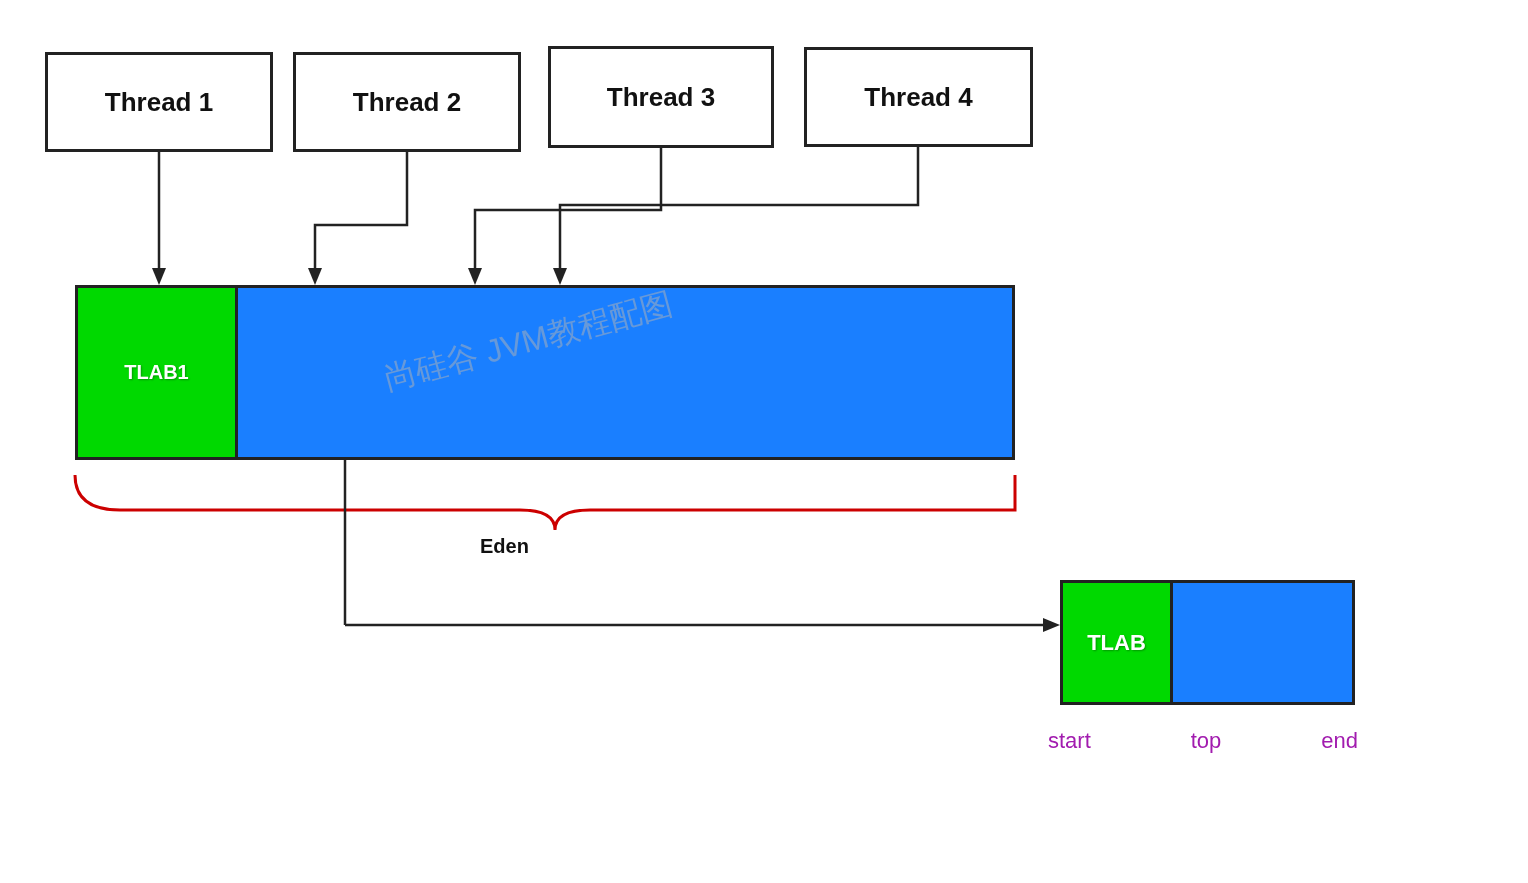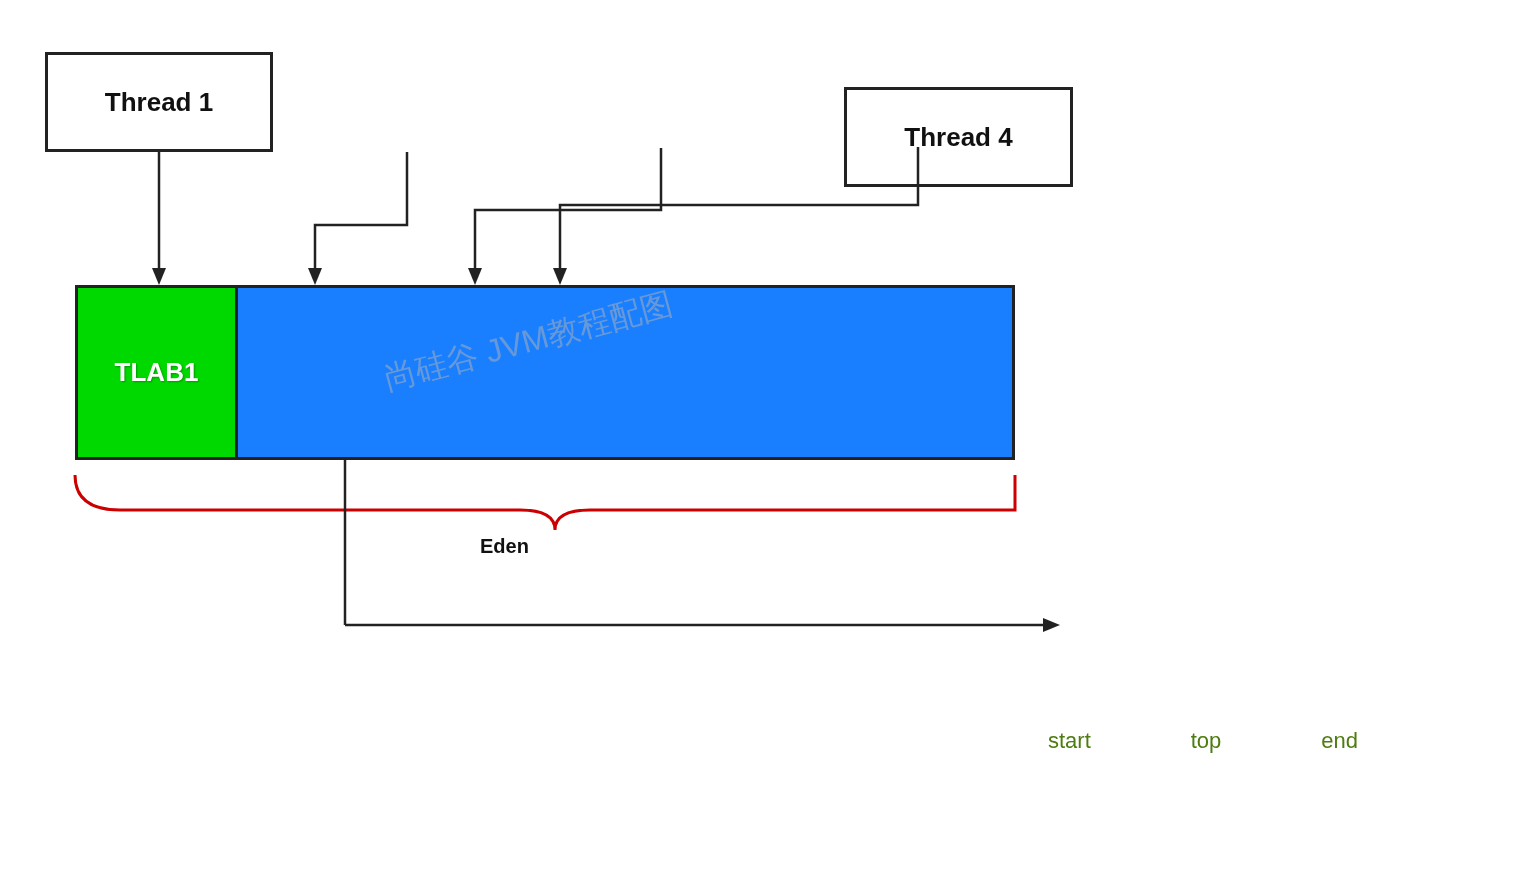--- a/index.html
+++ b/index.html
@@ -42,21 +42,21 @@
       display: flex;
       overflow: hidden;
     }
 
     .tlab-green {
       background: #00d900;
       border-right: 3px solid #222;
       display: flex;
       align-items: center;
       justify-content: center;
-      font-size: 26px;
+      font-size: 20px;
       font-weight: bold;
       color: #fff;
       text-shadow: 1px 1px 2px rgba(0,0,0,0.3);
       flex-shrink: 0;
     }
     .tlab-blue {
       background: #1a7fff;
       flex: 1;
     }
 
@@ -110,21 +110,21 @@
 
     
     .position-labels {
       position: absolute;
       top: 728px;
       left: 1048px;
       width: 310px;
       display: flex;
       justify-content: space-between;
       font-size: 22px;
-      color: #4d7c0f;
+      color: #a21caf;
     }
 
     
     .watermark {
       position: absolute;
       top: 320px;
       left: 380px;
       font-size: 32px;
       color: rgba(180,180,180,0.5);
       transform: rotate(-15deg);
@@ -133,21 +133,27 @@
     }
   </style>
 </head>
 <body>
 
 <div class="diagram-container">
 
   <div class="thread-box" style="left:45px;top:52px;width:228px;height:100px;">
     <span>Thread 1</span>
   </div>
-  <div class="thread-box" style="left:844px;top:47px;width:229px;height:100px;margin-top:40px;">
+  <div class="thread-box" style="left:293px;top:52px;width:228px;height:100px;">
+    <span>Thread 2</span>
+  </div>
+  <div class="thread-box" style="left:548px;top:46px;width:226px;height:102px;">
+    <span>Thread 3</span>
+  </div>
+  <div class="thread-box" style="left:804px;top:47px;width:229px;height:100px;">
     <span>Thread 4</span>
   </div>
 
   <div class="eden-row">
     <div class="tlab-green" style="width:160px;">
       <span>TLAB1</span>
     </div>
     <div class="tlab-blue"></div>
   </div>
 
@@ -170,20 +176,26 @@
     <line x1="345" y1="625" x2="1050" y2="625" stroke="#222" stroke-width="2.5"></line>
     <polygon points="1060,625 1043,618 1043,632" fill="#222"></polygon>
 
     <line x1="345" y1="460" x2="345" y2="625" stroke="#222" stroke-width="2.5"></line>
   </svg>
 
   <div class="eden-label">
     <span>Eden</span>
   </div>
 
+  <div class="mini-tlab-container">
+    <div class="mini-tlab-green">
+      <span>TLAB</span>
+    </div>
+    <div class="mini-tlab-blue"></div>
+  </div>
 
   <div class="position-labels">
     <span>start</span>
     <span>top</span>
     <span>end</span>
   </div>
 
   <div class="watermark">
     <span>尚硅谷 JVM教程配图</span>
   </div>

